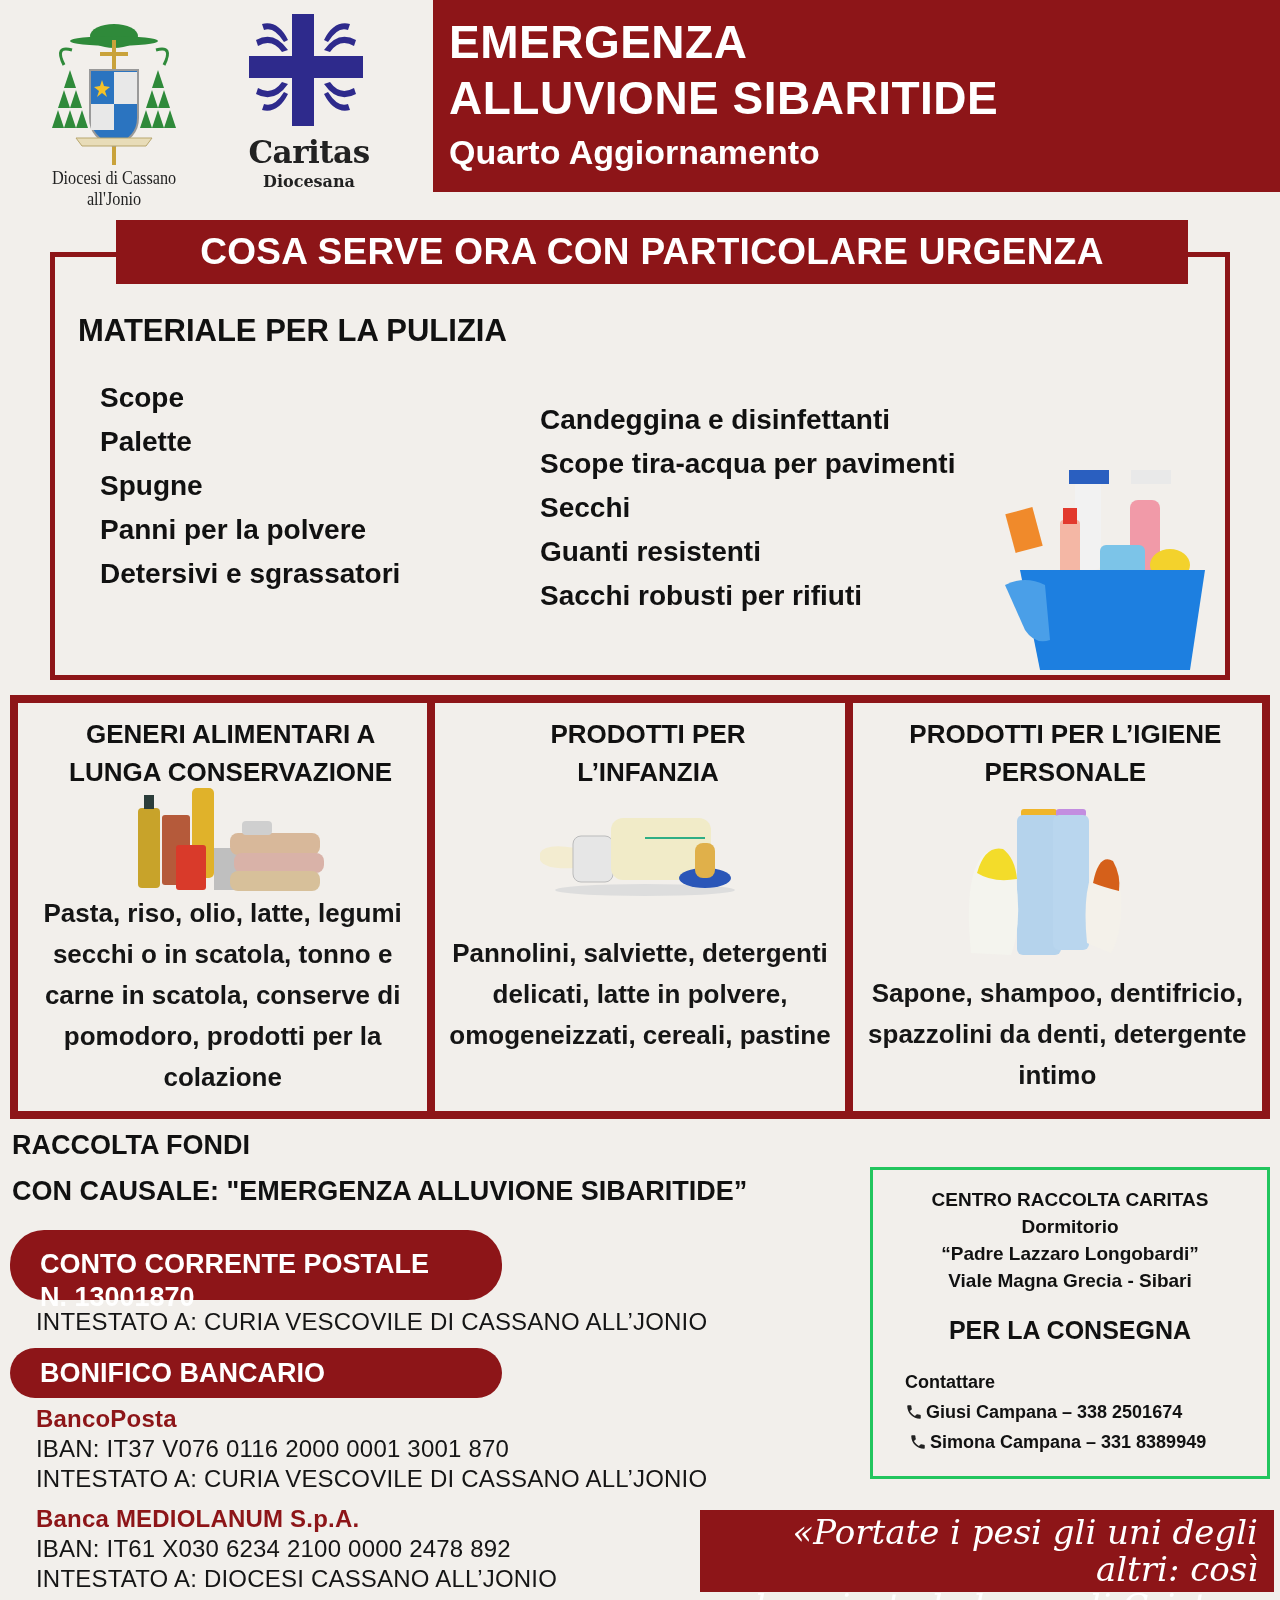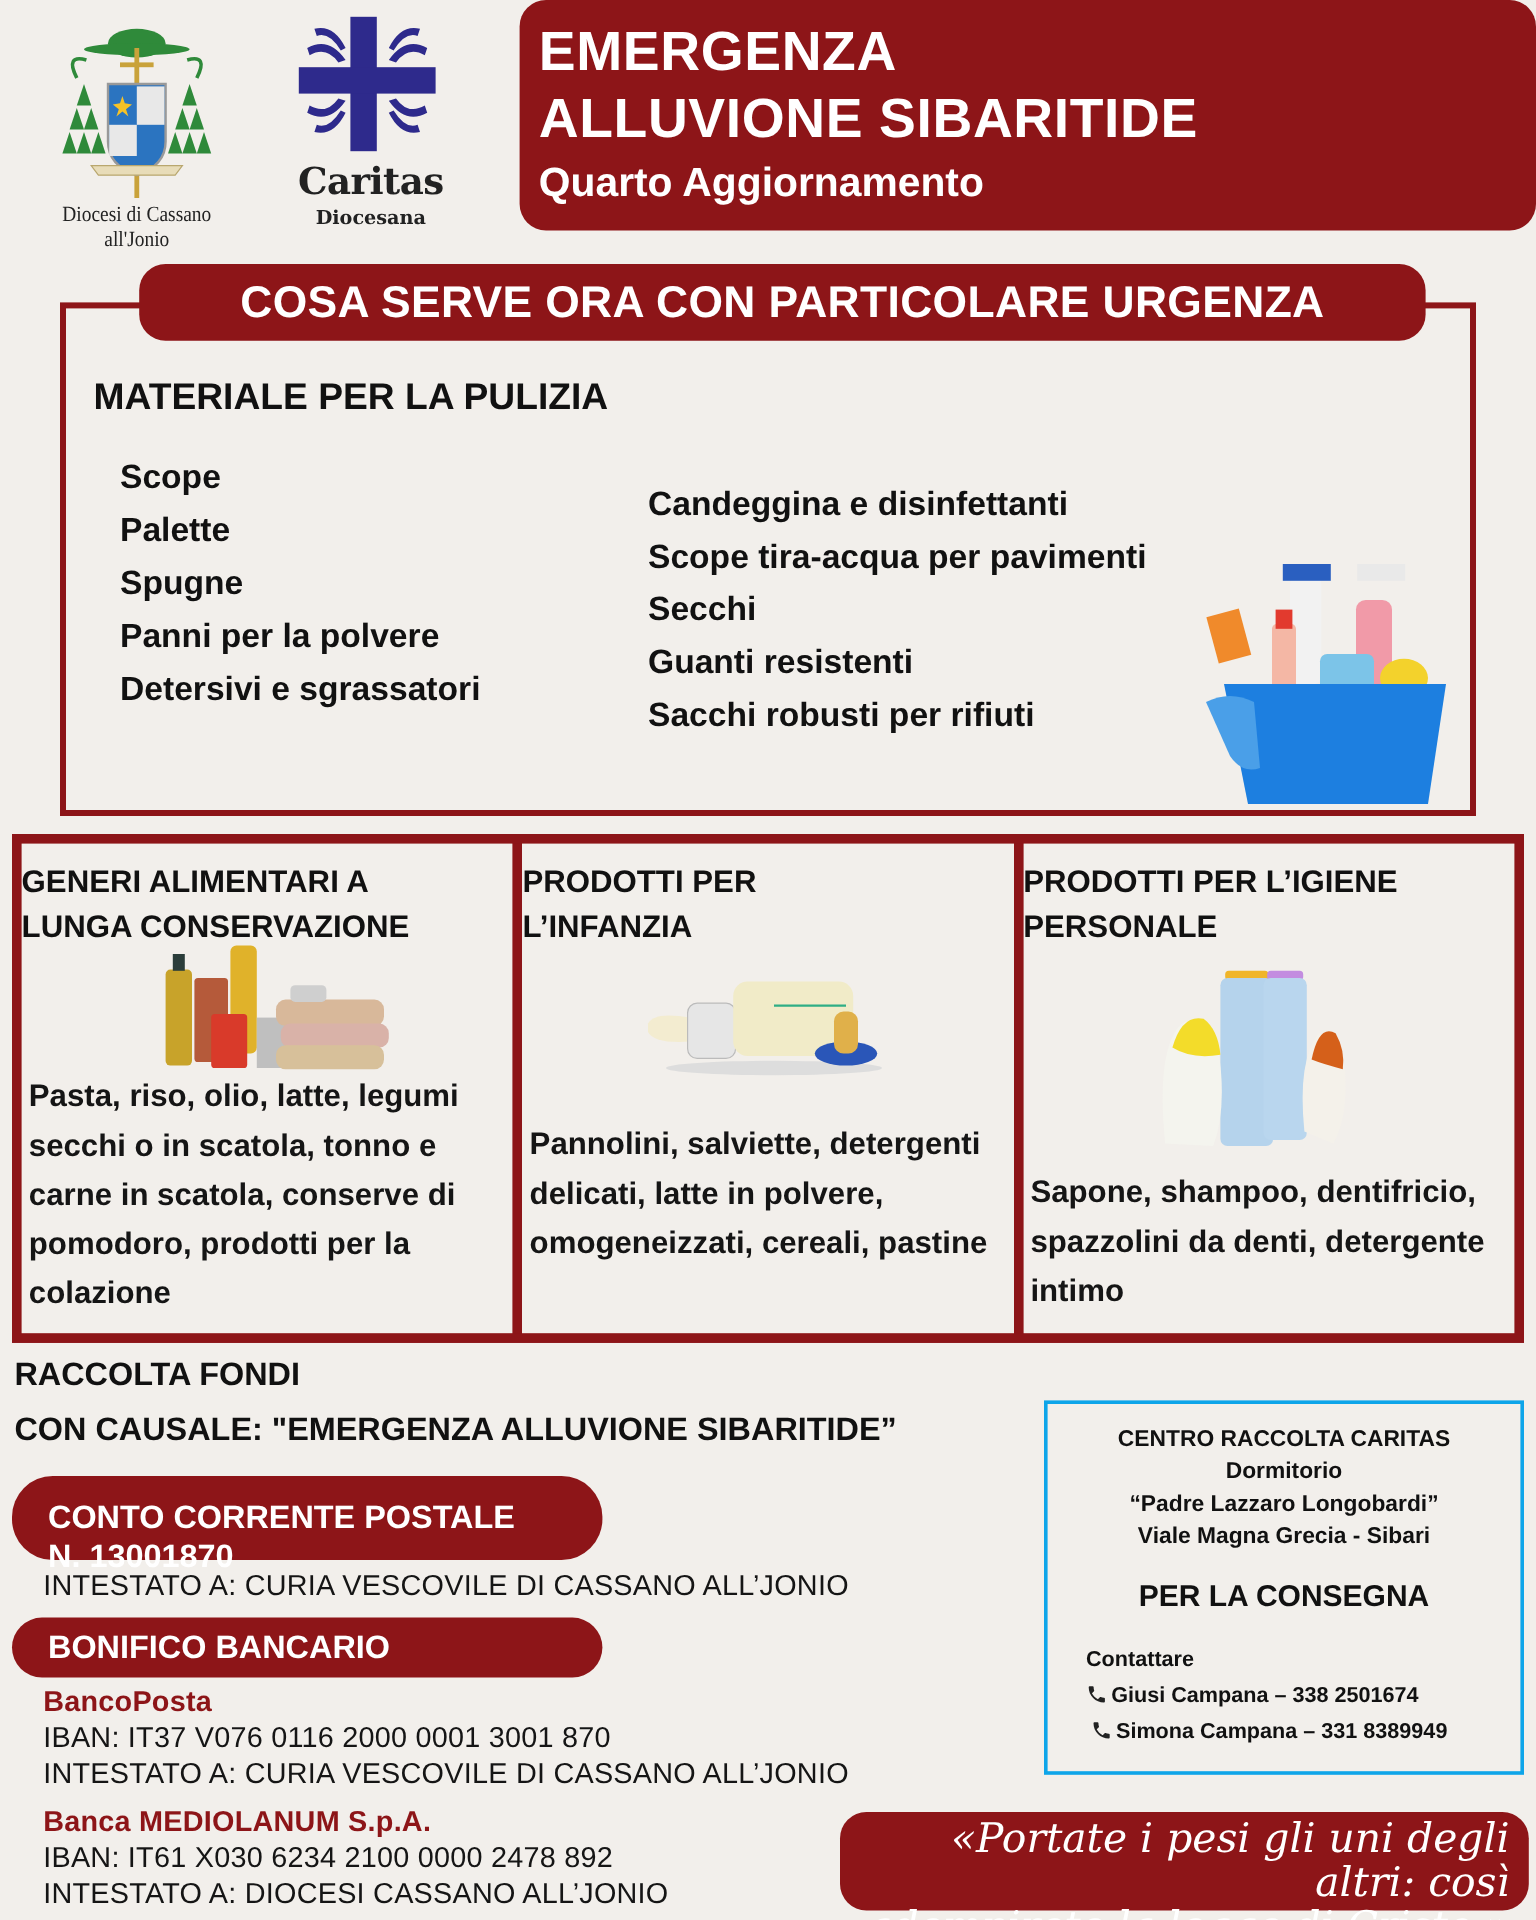--- a/index.html
+++ b/index.html
@@ -1,19 +1,19 @@
 <!DOCTYPE html>
 <html><head>
   <meta charset="utf-8">
   <style>
     * { box-sizing: border-box; margin: 0; padding: 0; }
     html, body { width: 1280px; height: 1600px; background: #f2efeb; overflow: hidden; }
     body { position: relative; font-family: "Liberation Sans", "DejaVu Sans", sans-serif; color: #111; }
     .abs { position: absolute; }
-    .red { background: #8d1518; border-radius: 22px; }
+    .red { background: #8d1518; }
 
     
     #logo-diocesi { left: 14px; top: 10px; width: 200px; height: 180px; }
     #logo-caritas { left: 244px; top: 10px; width: 130px; height: 180px; }
     .diocesi-caption { position: absolute; left: 0; top: 158px; width: 200px; text-align: center;
       font-family: "Liberation Serif", serif; font-size: 18px; color: #222; transform: scaleX(0.9); }
     .caritas-word { position: absolute; left: 0; top: 124px; width: 130px; text-align: center;
       font-family: "DejaVu Serif", serif; font-weight: bold; font-size: 31px; color: #222; letter-spacing: -0.5px; }
     .caritas-sub { position: absolute; left: 0; top: 162px; width: 130px; text-align: center;
       font-family: "DejaVu Serif", serif; font-weight: bold; font-size: 16px; color: #222; }
@@ -27,36 +27,36 @@
       font-size: 37px; line-height: 64px; text-align: center; letter-spacing: 0.3px; margin-left: 12px; }
     #cleaning-heading { left: 78px; top: 313px; font-size: 31px; font-weight: bold; }
     .list { position: absolute; list-style: none; font-size: 28px; font-weight: bold; line-height: 44px; }
     .list li { white-space: nowrap; }
     #list-left { left: 100px; top: 376px; }
     #list-right { left: 540px; top: 398px; }
     #bucket { left: 1005px; top: 470px; width: 210px; height: 205px; }
 
     
     #cats { left: 10px; top: 695px; width: 1260px; height: 424px; border: 8px solid #8d1518; display: flex; background: #8d1518; gap: 8px; }
-    .cat { flex: 1; background: #f2efeb; position: relative; text-align: left; }
+    .cat { flex: 1; background: #f2efeb; position: relative; text-align: center; padding-left: 16px; }
     .cat .h { font-size: 26px; font-weight: bold; line-height: 38px; padding-top: 12px; }
     .cat .d { position: absolute; left: 0; right: 0; font-size: 26px; line-height: 41px; font-weight: bold; color: #151515; padding: 0 6px; }
     .cat svg { position: absolute; }
 
     
     #fund-h1 { left: 12px; top: 1130px; font-size: 27px; font-weight: bold; }
     #fund-h2 { left: 12px; top: 1176px; font-size: 27px; font-weight: bold; white-space: nowrap; }
     .pill { position: absolute; left: 10px; width: 492px; border-radius: 0 40px 40px 40px / 0 40px 40px 40px; color: #fff; font-weight: bold; font-size: 27px; padding-left: 30px; }
     #pill-postal { top: 1230px; height: 70px; line-height: 33px; padding-top: 18px; border-radius: 34px; }
     #pill-bonifico { top: 1348px; height: 50px; line-height: 50px; border-radius: 26px; }
     .line { position: absolute; left: 36px; font-size: 24px; white-space: nowrap; color: #151515; letter-spacing: 0.2px; }
     .bank { color: #8d1518; font-weight: bold; }
 
     
-    #center-box { left: 870px; top: 1167px; width: 400px; height: 312px; border: 3px solid #0ea5e9; text-align: center; }
+    #center-box { left: 870px; top: 1167px; width: 400px; height: 312px; border: 3px solid #22c55e; text-align: center; }
     #center-box .c { font-weight: bold; font-size: 19px; line-height: 27px; margin-top: 16px; }
     #center-box .cons { font-weight: bold; font-size: 25px; margin-top: 22px; }
     #center-box .contatti { text-align: left; padding-left: 32px; margin-top: 22px; font-weight: bold; font-size: 18px; line-height: 30px; }
     .phone { display: inline-block; width: 18px; height: 18px; vertical-align: -3px; margin-right: 3px; }
 
     
     #quote { left: 700px; top: 1510px; width: 574px; height: 82px; color: #fff; font-family: "DejaVu Serif", serif;
       font-style: italic; font-size: 34px; line-height: 37px; text-align: right; padding: 4px 16px 0 0; }
   </style>
 </head>

